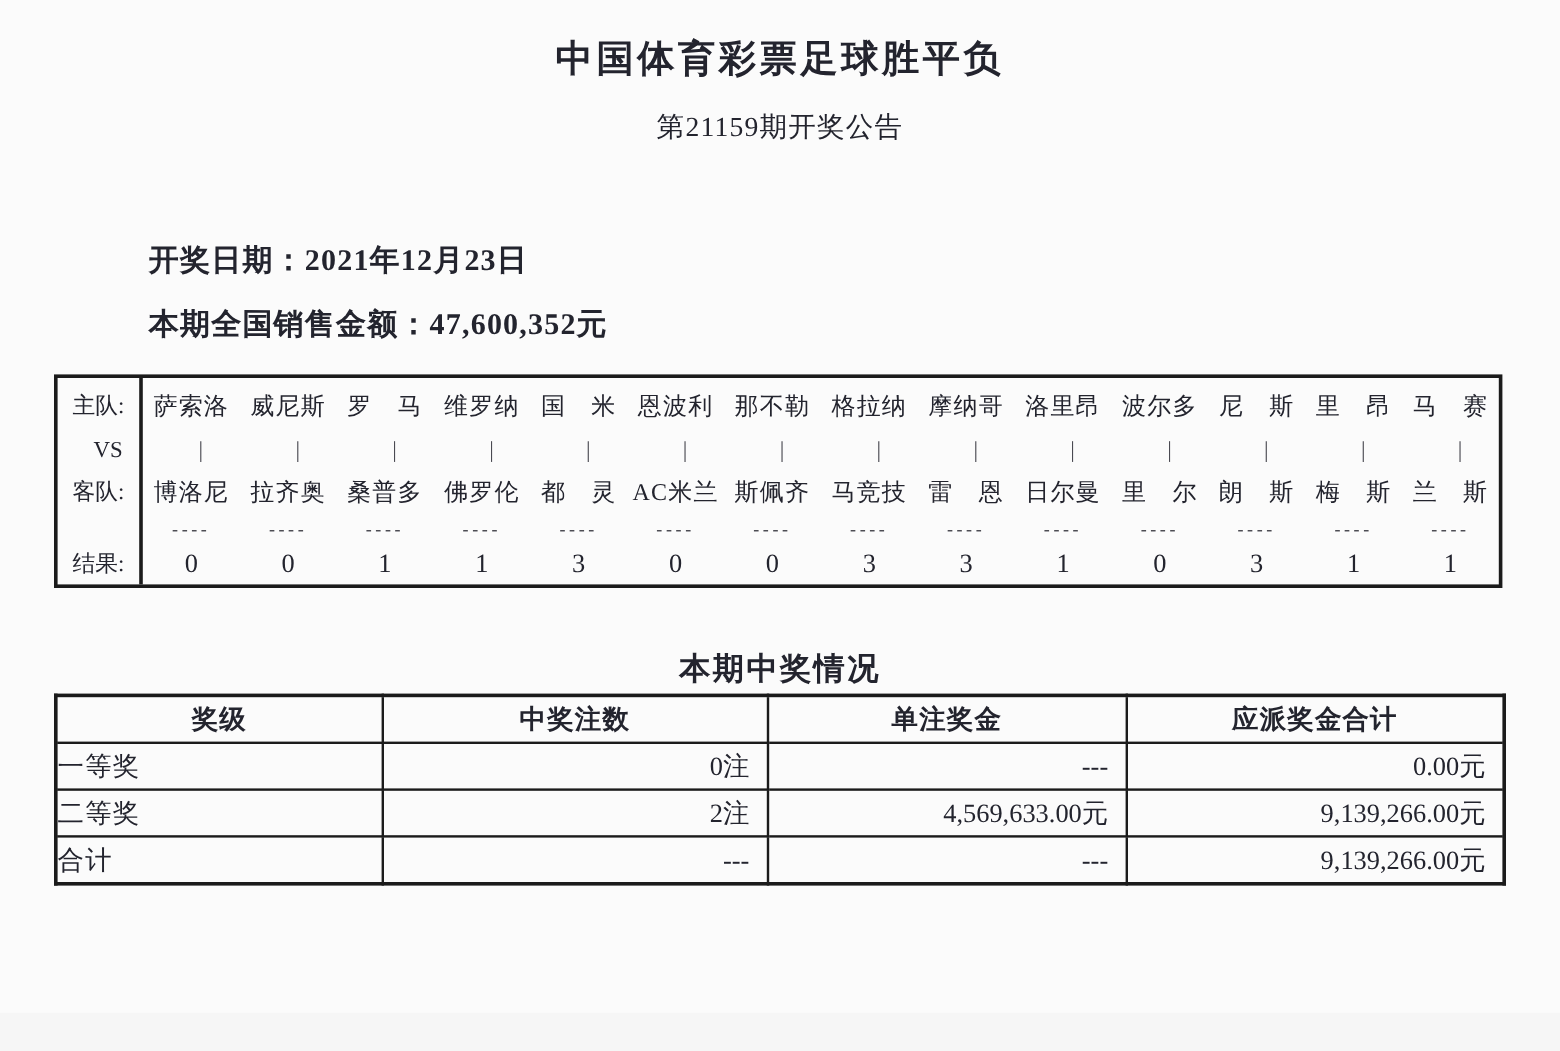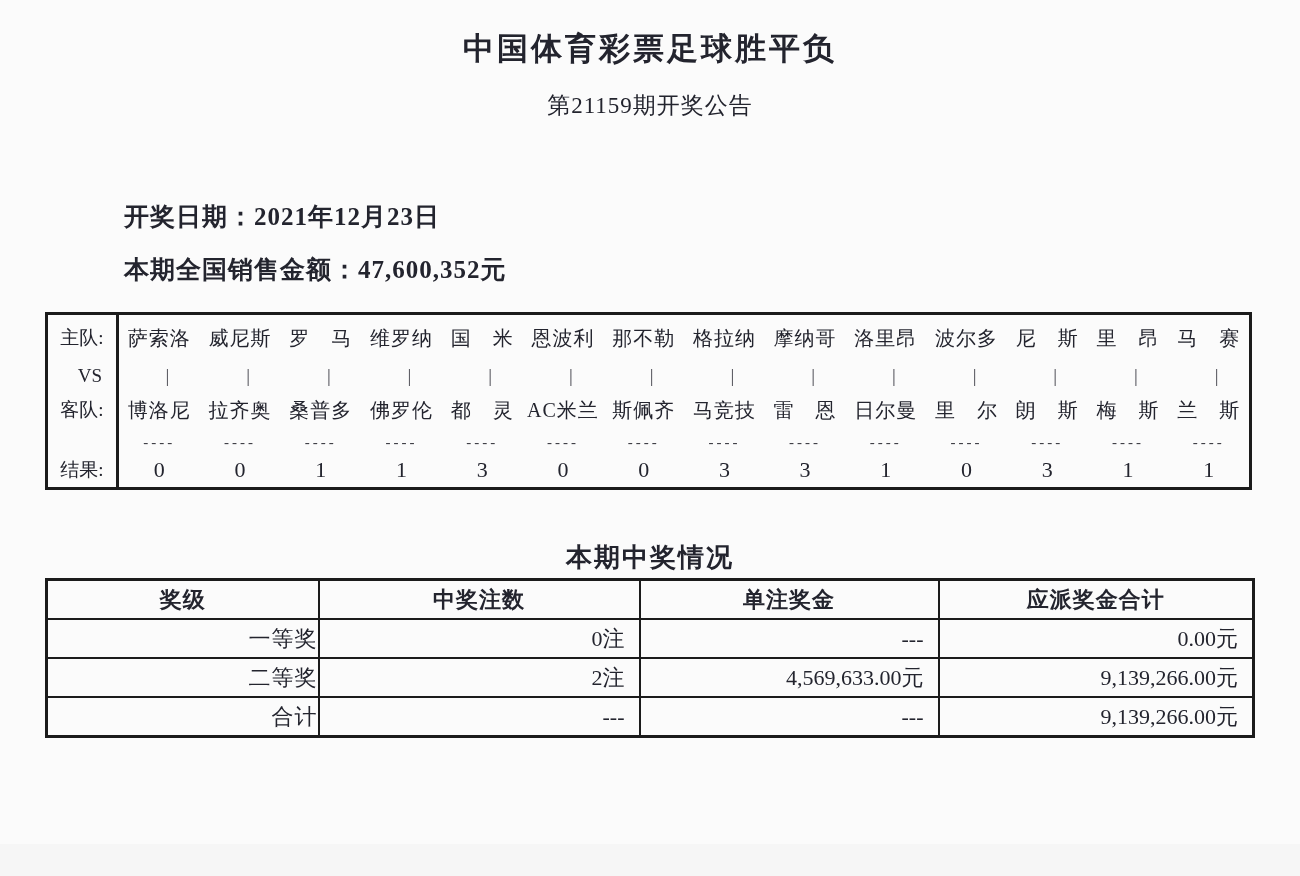--- a/index.html
+++ b/index.html
@@ -82,21 +82,21 @@
     font-size: 22px;
     color: #23242e;
   }
   .prize-table th, .prize-table td {
     border: 2px solid #1b1b1b;
     height: 37px;
     padding: 0;
     overflow: hidden; white-space: nowrap;
   }
   .prize-table th { font-weight: bold; text-align: center; letter-spacing: 1px; }
-  .cell-center { text-align: right; letter-spacing: 1px; }
+  .cell-center { text-align: left; letter-spacing: 1px; }
   .cell-num { text-align: right; padding-right: 14px !important; }
 
   
   .footer-line {
     position: absolute; left: 110px;
     font-size: 24px; letter-spacing: 1px;
   }
   .footer-rollover { top: 745px; }
   .footer-deadline { top: 815px; }
 </style>

